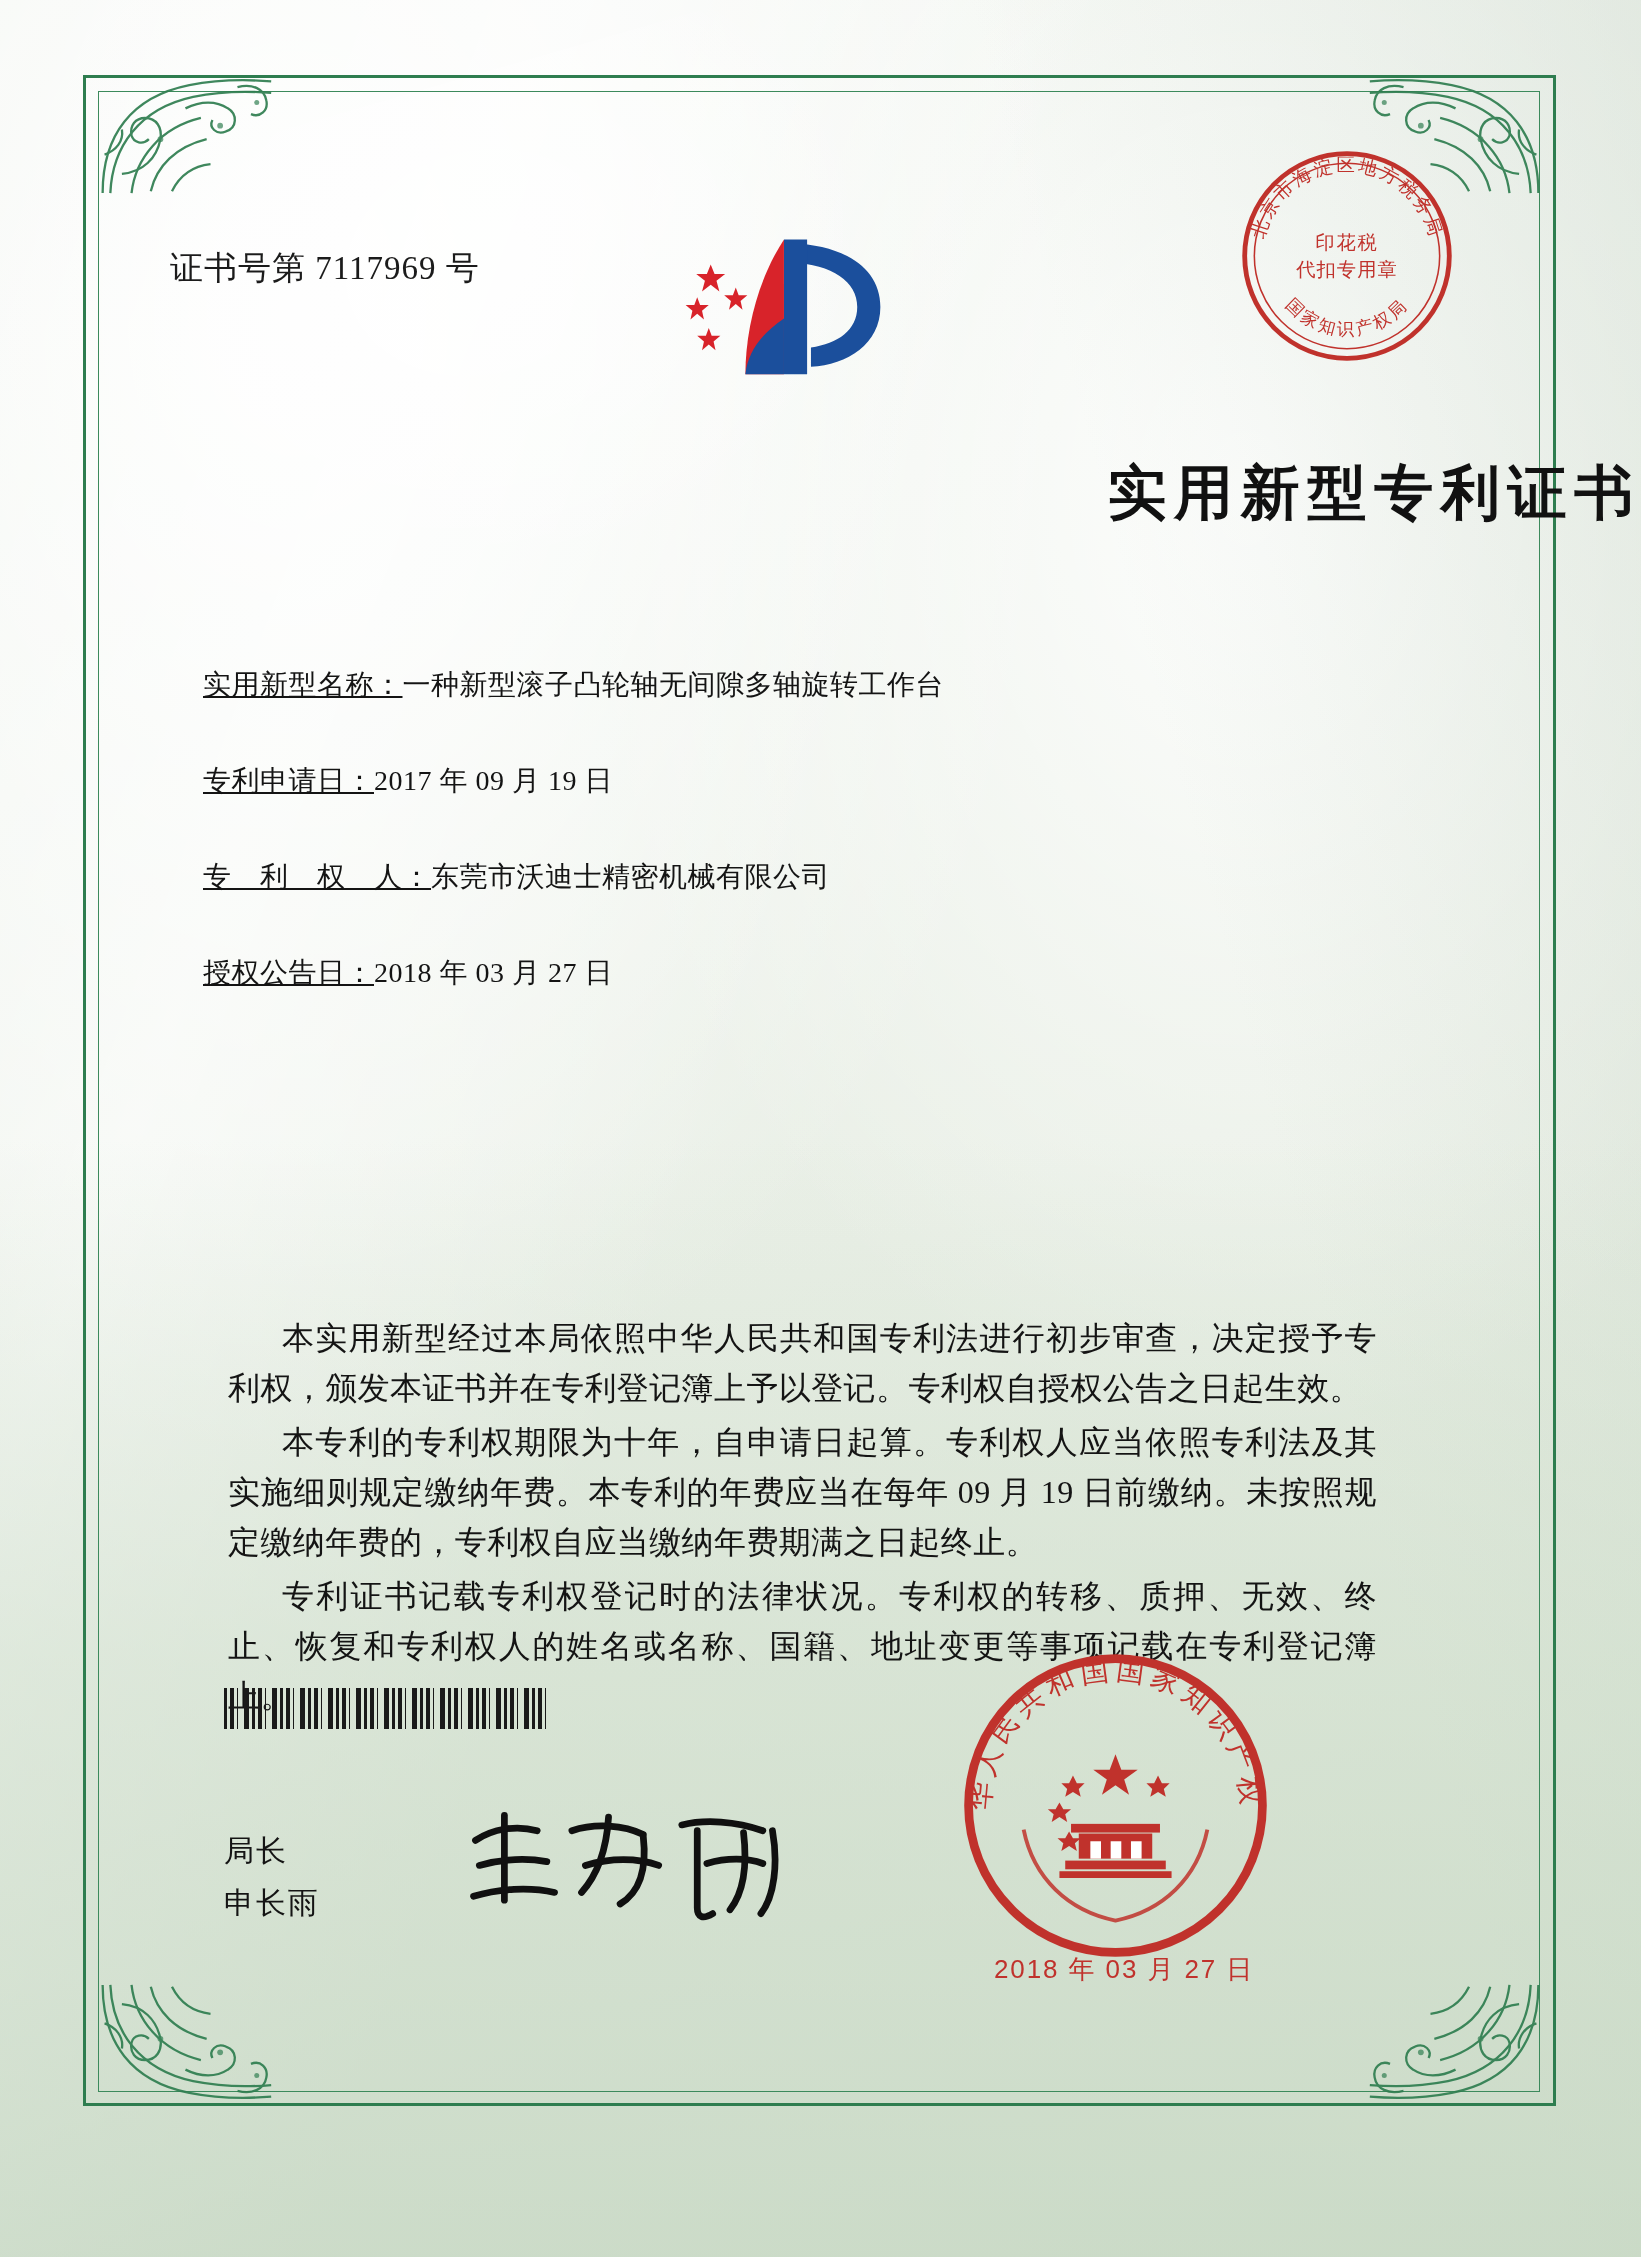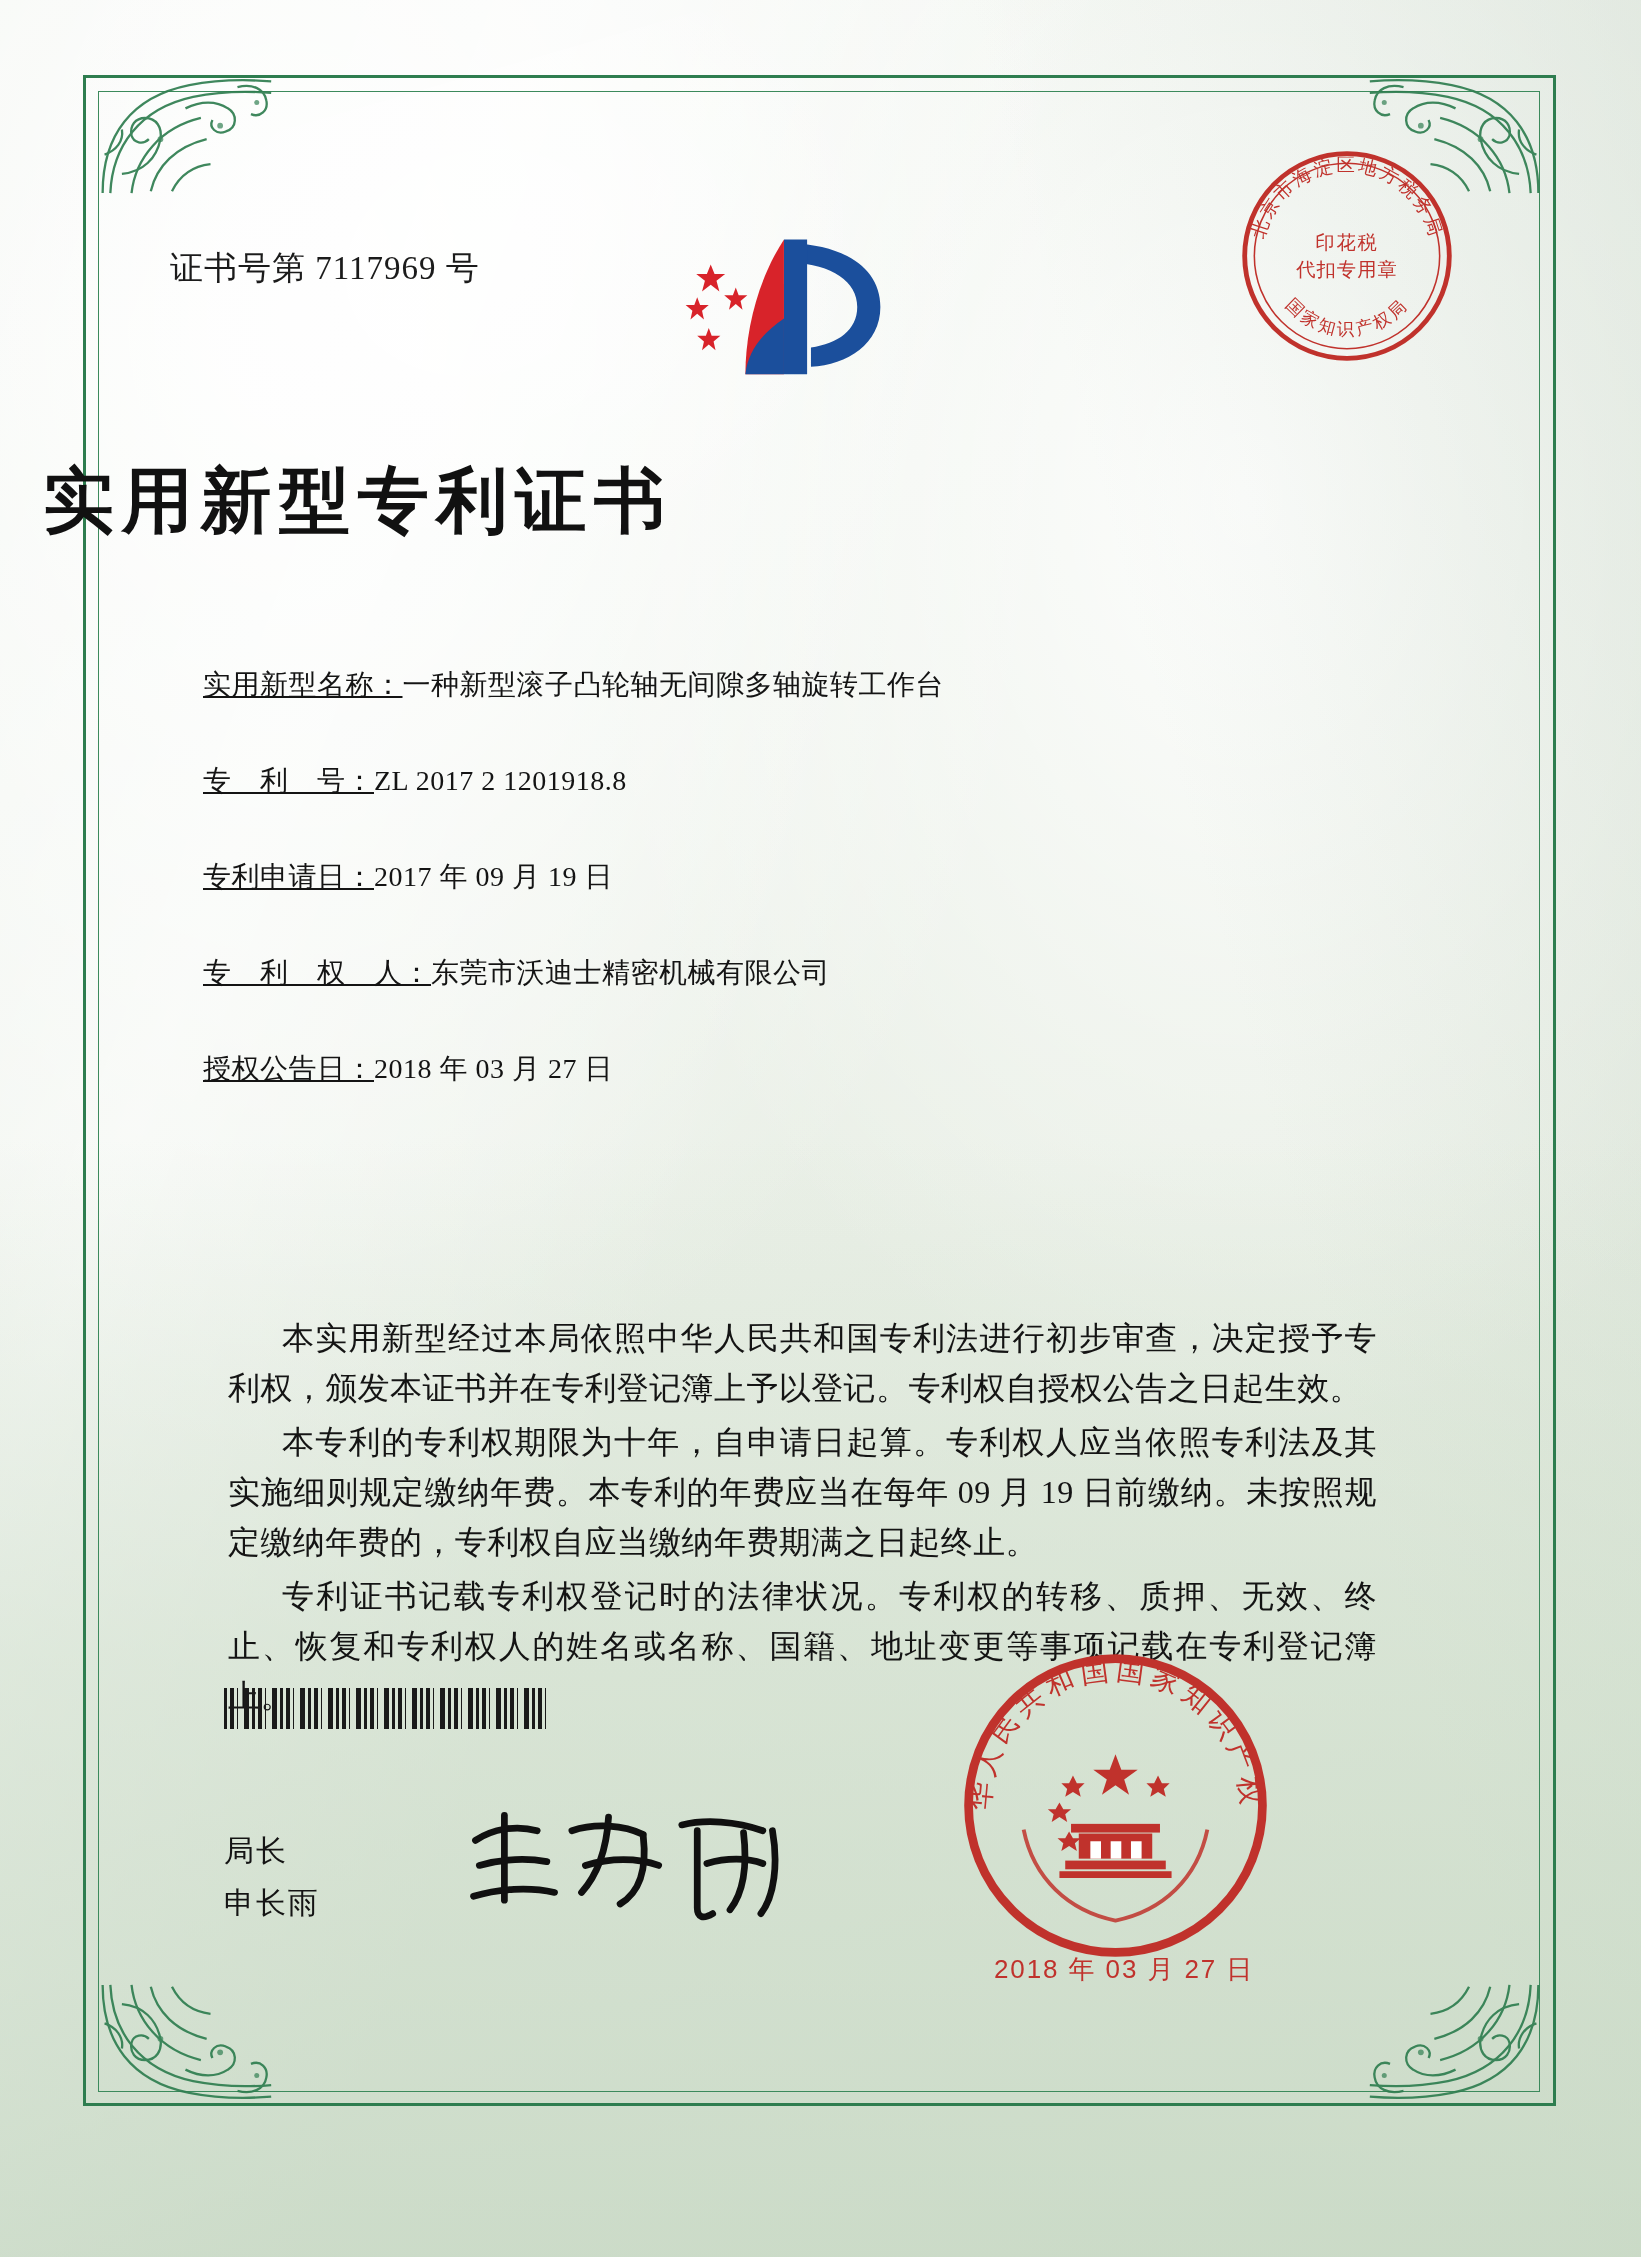--- a/index.html
+++ b/index.html
@@ -111,27 +111,26 @@
     font-size: 26px;
     color: #c0322c;
     letter-spacing: 1.9px;
     white-space: nowrap;
     font-family: "Liberation Sans", sans-serif;
   }
 
   .title {
     position: absolute;
     left: 0; right: 0; top: 454px;
-    text-align: left;
-    font-size: 71px;
+    text-align: right;
+    font-size: 59px;
     font-weight: bold;
     letter-spacing: 7.7px;
     color: #111;
     font-family: "DejaVu Sans", "Liberation Sans", sans-serif;
-    margin-left: 43px;
   }
 
   
   .fields {
     position: absolute;
     left: 203px; top: 666px;
     width: 1207px;
   }
   .field-row {
     font-size: 28px;
@@ -325,23 +324,20 @@
       <text x="115" y="108" text-anchor="middle" font-family="DejaVu Sans, sans-serif" font-size="20" fill="#c0322c" letter-spacing="2">印花税</text>
       <text x="115" y="136" text-anchor="middle" font-family="DejaVu Sans, sans-serif" font-size="20" fill="#c0322c" letter-spacing="1">代扣专用章</text>
     </svg>
   </div>
 
   <div class="title">实用新型专利证书</div>
 
   <div class="fields">
     <div class="field-row">
       <span class="field-label">实用新型名称：</span><span class="field-value">一种新型滚子凸轮轴无间隙多轴旋转工作台</span>
-    </div>
-    <div class="field-row">
-      <span class="field-label">专　利　号：</span><span class="field-value">ZL 2017 2 1201918.8</span>
     </div>
     <div class="field-row">
       <span class="field-label">专利申请日：</span><span class="field-value">2017 年 09 月 19 日</span>
     </div>
     <div class="field-row">
       <span class="field-label">专　利　权　人：</span><span class="field-value">东莞市沃迪士精密机械有限公司</span>
     </div>
     <div class="field-row">
       <span class="field-label">授权公告日：</span><span class="field-value">2018 年 03 月 27 日</span>
     </div>

